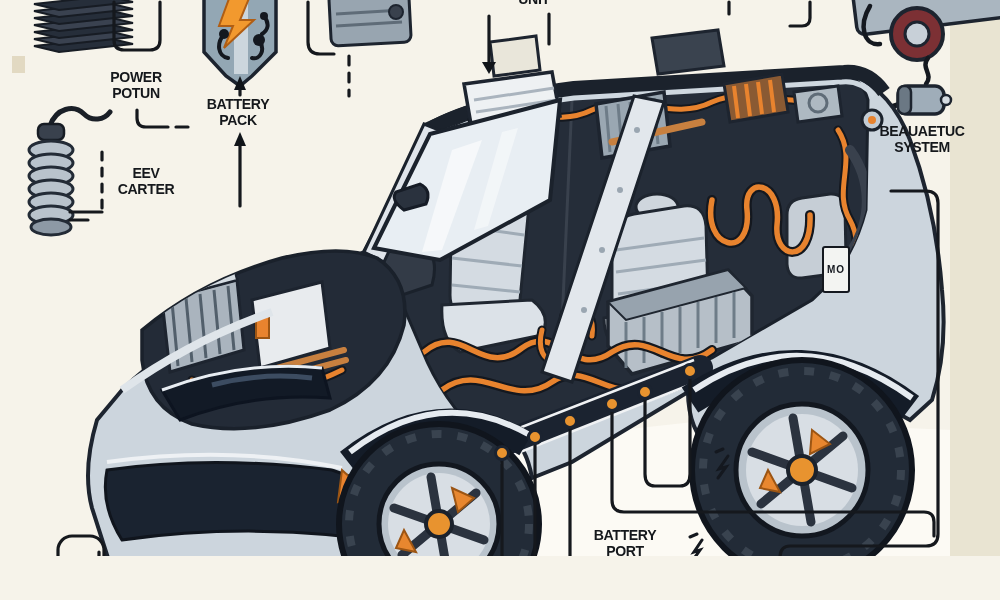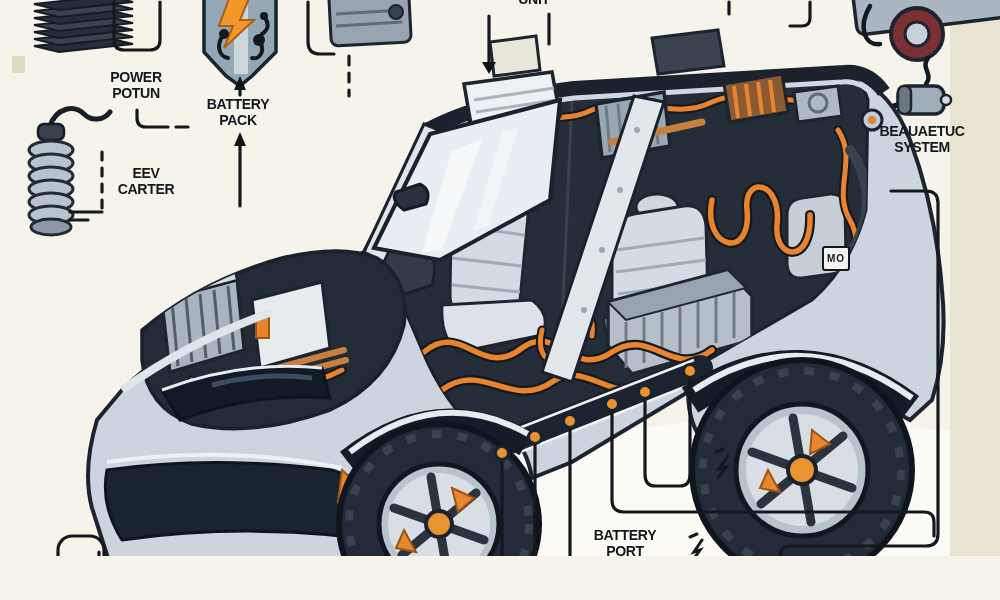--- a/index.html
+++ b/index.html
@@ -10,21 +10,21 @@
        line-height:1.08;text-align:center;letter-spacing:-0.4px;
        transform:scaleX(.94);transform-origin:center top;}
   .lbl span{display:block;white-space:nowrap;}
   .lbl-power{left:92px;top:69px;width:64px;}
   .lbl-batterypack{left:191px;top:96px;width:70px;}
   .lbl-eev{left:102px;top:165px;width:64px;}
   .lbl-unit{left:488px;top:-9px;width:68px;}
   .lbl-beau{left:856px;top:123px;width:108px;}
   .lbl-bport{left:572px;top:527px;width:82px;}
   .chip{position:absolute;left:810px;top:246px;background:#f3f4f2;border:2px solid #14181f;
-        border-radius:3px;font-size:10px;font-weight:bold;color:#14181f;padding:4px 3px;
+        border-radius:3px;font-size:10px;font-weight:bold;color:#14181f;padding:15px 3px;
         line-height:13px;letter-spacing:1px;}
   .quote{position:absolute;left:92px;top:545px;font-size:34px;font-weight:bold;color:#15181c;
          transform:rotate(-8deg);line-height:1;}
 </style>
 </head>
 <body>
 
 <div class="stage">
 
 <svg width="1000" height="600" viewBox="0 0 1000 600">

